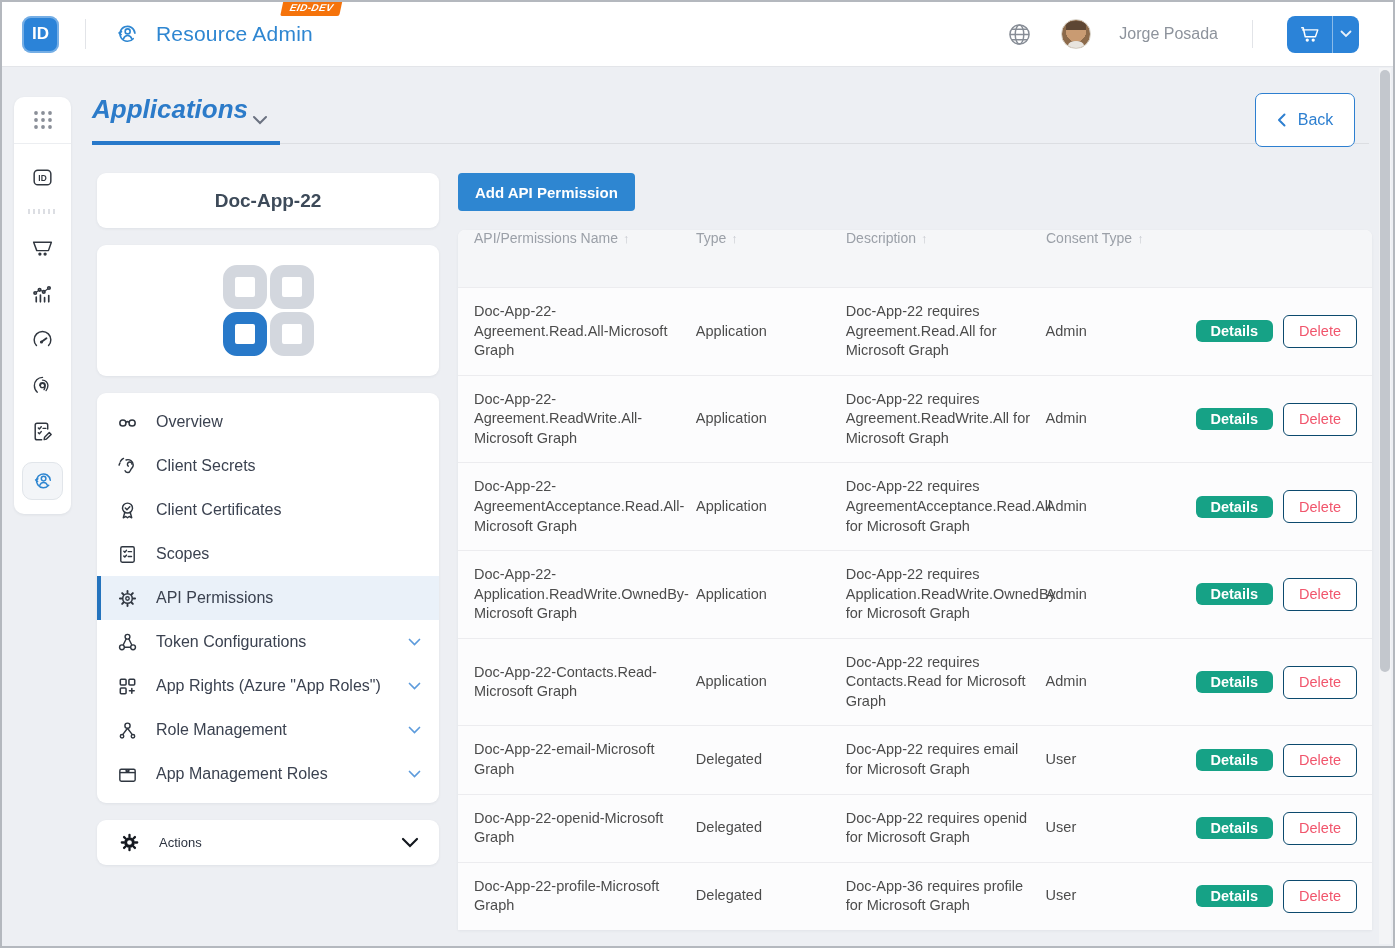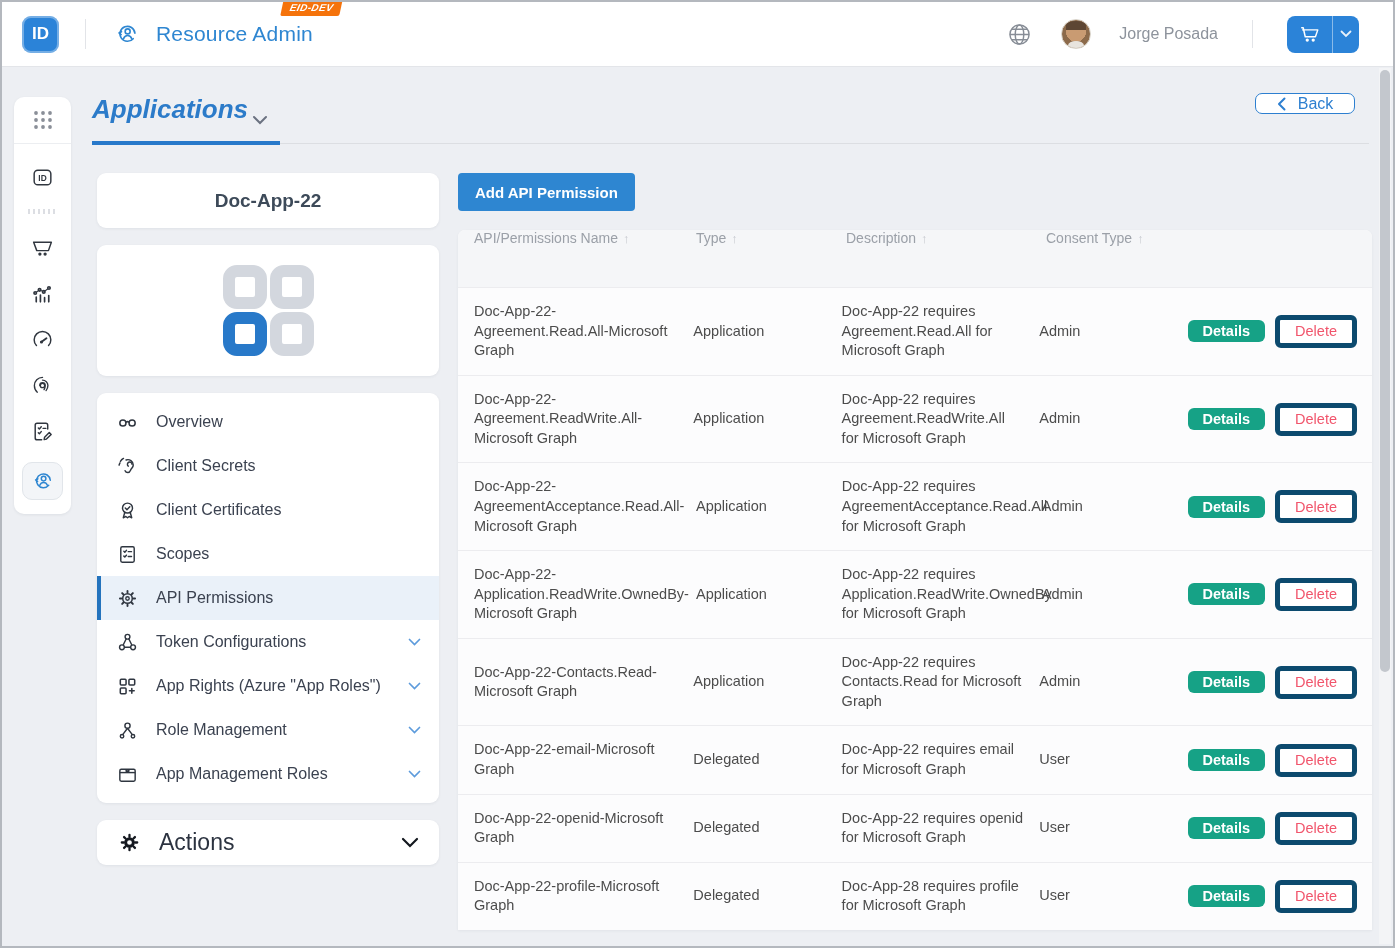--- a/index.html
+++ b/index.html
@@ -45,21 +45,21 @@
   .rail-item{margin-top:21px; color:#30363f; display:flex; cursor:pointer;}
   .rail-dashes{width:30px; height:5px; margin-top:19px;
     background:repeating-linear-gradient(90deg,#dcdee3 0 2px,transparent 2px 5px);}
   .rail-sel{margin-top:18px; width:41px; height:38px; border:1px solid #e1e5ea; background:#f3f5f8;
     border-radius:10px; display:flex; align-items:center; justify-content:center; cursor:pointer;}
   
   .page-head{position:absolute; left:90px; top:92px; right:24px; height:50px; border-bottom:1px solid #dcdee2;}
   .page-title-wrap{display:flex; align-items:flex-end; gap:4px; cursor:pointer;font-style:italic;}
   .page-title{font-size:26px; font-weight:bold; color:#2c7bc9;}
   .title-underline{position:absolute; left:0; bottom:-2px; width:188px; height:4px; background:#2879ca;}
-  .back-btn{position:absolute; right:14px; top:-1px; width:100px; height:21px; background:#fff;
+  .back-btn{position:absolute; right:14px; top:-1px; width:100px; height:54px; background:#fff;
     border:1px solid #2d7fd0; border-radius:7px; color:#2d7fd0; font-size:16px;
     display:flex; align-items:center; justify-content:center; gap:12px; cursor:pointer;
     font-family:inherit;}
   
   .left-col{position:absolute; left:95px; top:171px; width:342px;}
   .card{background:#fff; border-radius:9px; box-shadow:0 1px 3px rgba(40,50,70,.07); margin-bottom:17px;}
   .app-name-card{height:55px; display:flex; align-items:center; justify-content:center;
     font-size:19px; font-weight:bold; color:#3d4a59;}
   .app-icon-card{height:131px; display:flex; align-items:center; justify-content:center;}
   .donut-grid{display:grid; grid-template-columns:44px 44px; grid-template-rows:44px 44px; gap:3px;}
@@ -68,21 +68,21 @@
   
   .menu-card{padding:7px 0;}
   .mi{height:44px; display:flex; align-items:center; padding:0 18px 0 18px; font-size:16px;
     color:#3b4250; cursor:pointer; position:relative;}
   .mi .ic{width:24px; margin-right:17px; display:flex; justify-content:center; color:#2f3640;}
   .mi.selected{background:#eaf1f9;}
   .mi.selected::before{content:""; position:absolute; left:0; top:0; bottom:0; width:4px; background:#2473bd;}
   .mi .chev{margin-left:auto; color:#5d9bdc; display:flex;}
   .actions-card{height:45px; display:flex; align-items:center; padding:0 20px; cursor:pointer;}
   .actions-card .ic{width:24px; margin-right:18px; display:flex; justify-content:center; color:#14181f;}
-  .actions-label{font-size:23px; color:#2c3340;}
+  .actions-label{font-size:13px; color:#2c3340;}
   .actions-card .chev{margin-left:auto; color:#14181f; display:flex;}
   
   .right-col{position:absolute; left:456px; top:171px; right:21px;}
   .toolbar{display:flex; justify-content:space-between; align-items:flex-start; margin-bottom:19px;}
   .add-btn{background:#2e86d1; color:#fff; border:none; border-radius:4px; height:38px; padding:0 17px;
     font-size:15px; font-weight:bold; cursor:pointer; font-family:inherit;}
   .search-box{width:247px; height:34px; background:#fff; border:1px solid #e2e4e8; border-radius:6px;
     display:flex; align-items:center; padding:0 11px; gap:9px;}
   .search-box svg{flex:none; color:#c2c6cc;}
   .search-box input{border:none; outline:none; width:100%; font-size:15px; color:#555;
@@ -95,21 +95,21 @@
   .c-name{width:238px; padding-left:16px;}
   .c-type{width:150px;}
   .c-desc{width:200px;}
   .c-consent{width:150px;}
   .c-actions{flex:1; display:flex; justify-content:flex-end; align-items:center; gap:10px; padding-right:15px;}
   .sort{color:#c6c9cf; margin-left:5px; font-size:13px;}
   .trow{display:flex; align-items:center; border-top:1px solid #ececef; padding:14px 0;
     font-size:14.5px; color:#4c4c4c; line-height:1.35; background:#fcfcfd;}
   .btn-details{background:#16a286; color:#fff; border:none; border-radius:6px; height:22px; padding:0 15px;
     font-size:14.5px; font-weight:bold; cursor:pointer; font-family:inherit;}
-  .btn-delete{background:#fff; color:#f1556c; border:5px solid #0c4a6e; border-radius:6px; height:33px;
+  .btn-delete{background:#fff; color:#f1556c; border:1px solid #0c4a6e; border-radius:6px; height:33px;
     padding:0 15px; font-size:14.5px; cursor:pointer; font-family:inherit;}
   
   .scrollbar{position:absolute; top:66px; right:2px; width:12px; bottom:2px; background:#f3f4f6; z-index:6;}
   .scroll-thumb{position:absolute; top:2px; left:1px; width:10px; height:602px; background:#c3c7cd; border-radius:5px;}
   svg{display:block;}
 </style>
 </head>
 <body>
 
 <div class="screen">
@@ -490,21 +490,21 @@
             <div class="cell c-consent">User</div>
             <div class="cell c-actions">
               <button class="btn-details">Details</button>
               <button class="btn-delete">Delete</button>
             </div>
           </div>
 
           <div class="trow">
             <div class="cell c-name">Doc-App-22-profile-Microsoft Graph</div>
             <div class="cell c-type">Delegated</div>
-            <div class="cell c-desc">Doc-App-28 requires profile for Microsoft Graph</div>
+            <div class="cell c-desc">Doc-App-36 requires profile for Microsoft Graph</div>
             <div class="cell c-consent">User</div>
             <div class="cell c-actions">
               <button class="btn-details">Details</button>
               <button class="btn-delete">Delete</button>
             </div>
           </div>
         </div>
     </div>
   </div>
 

